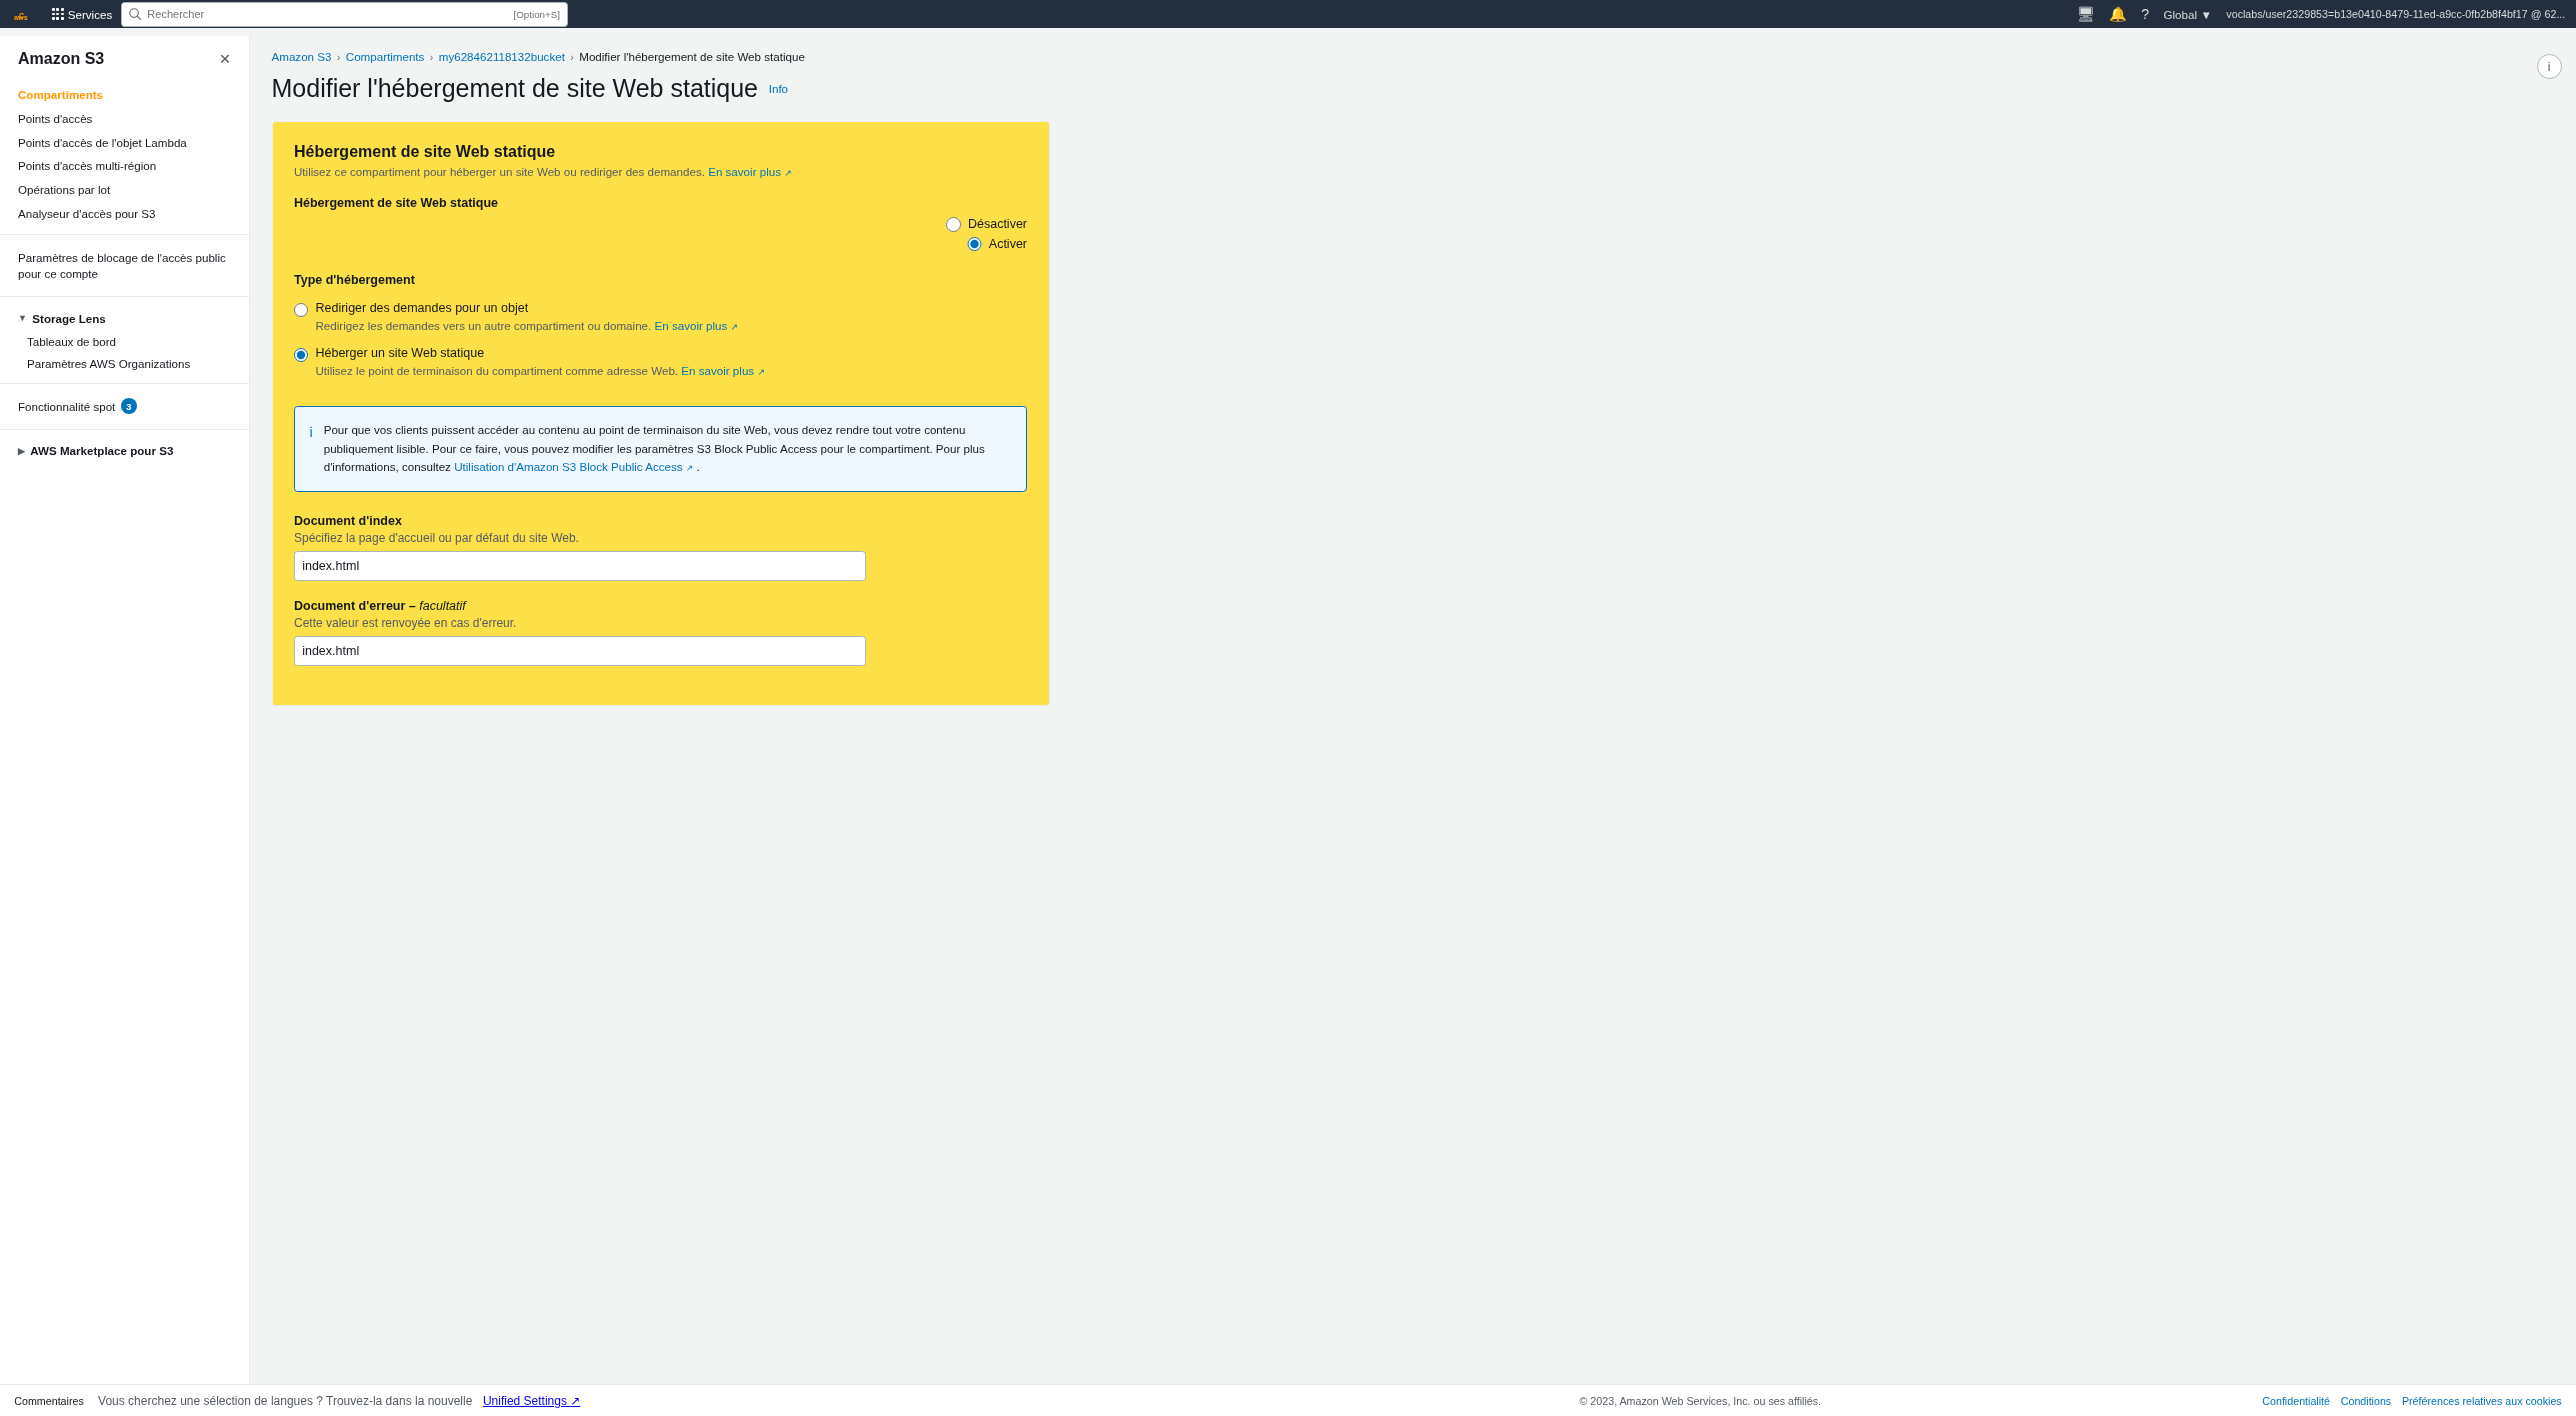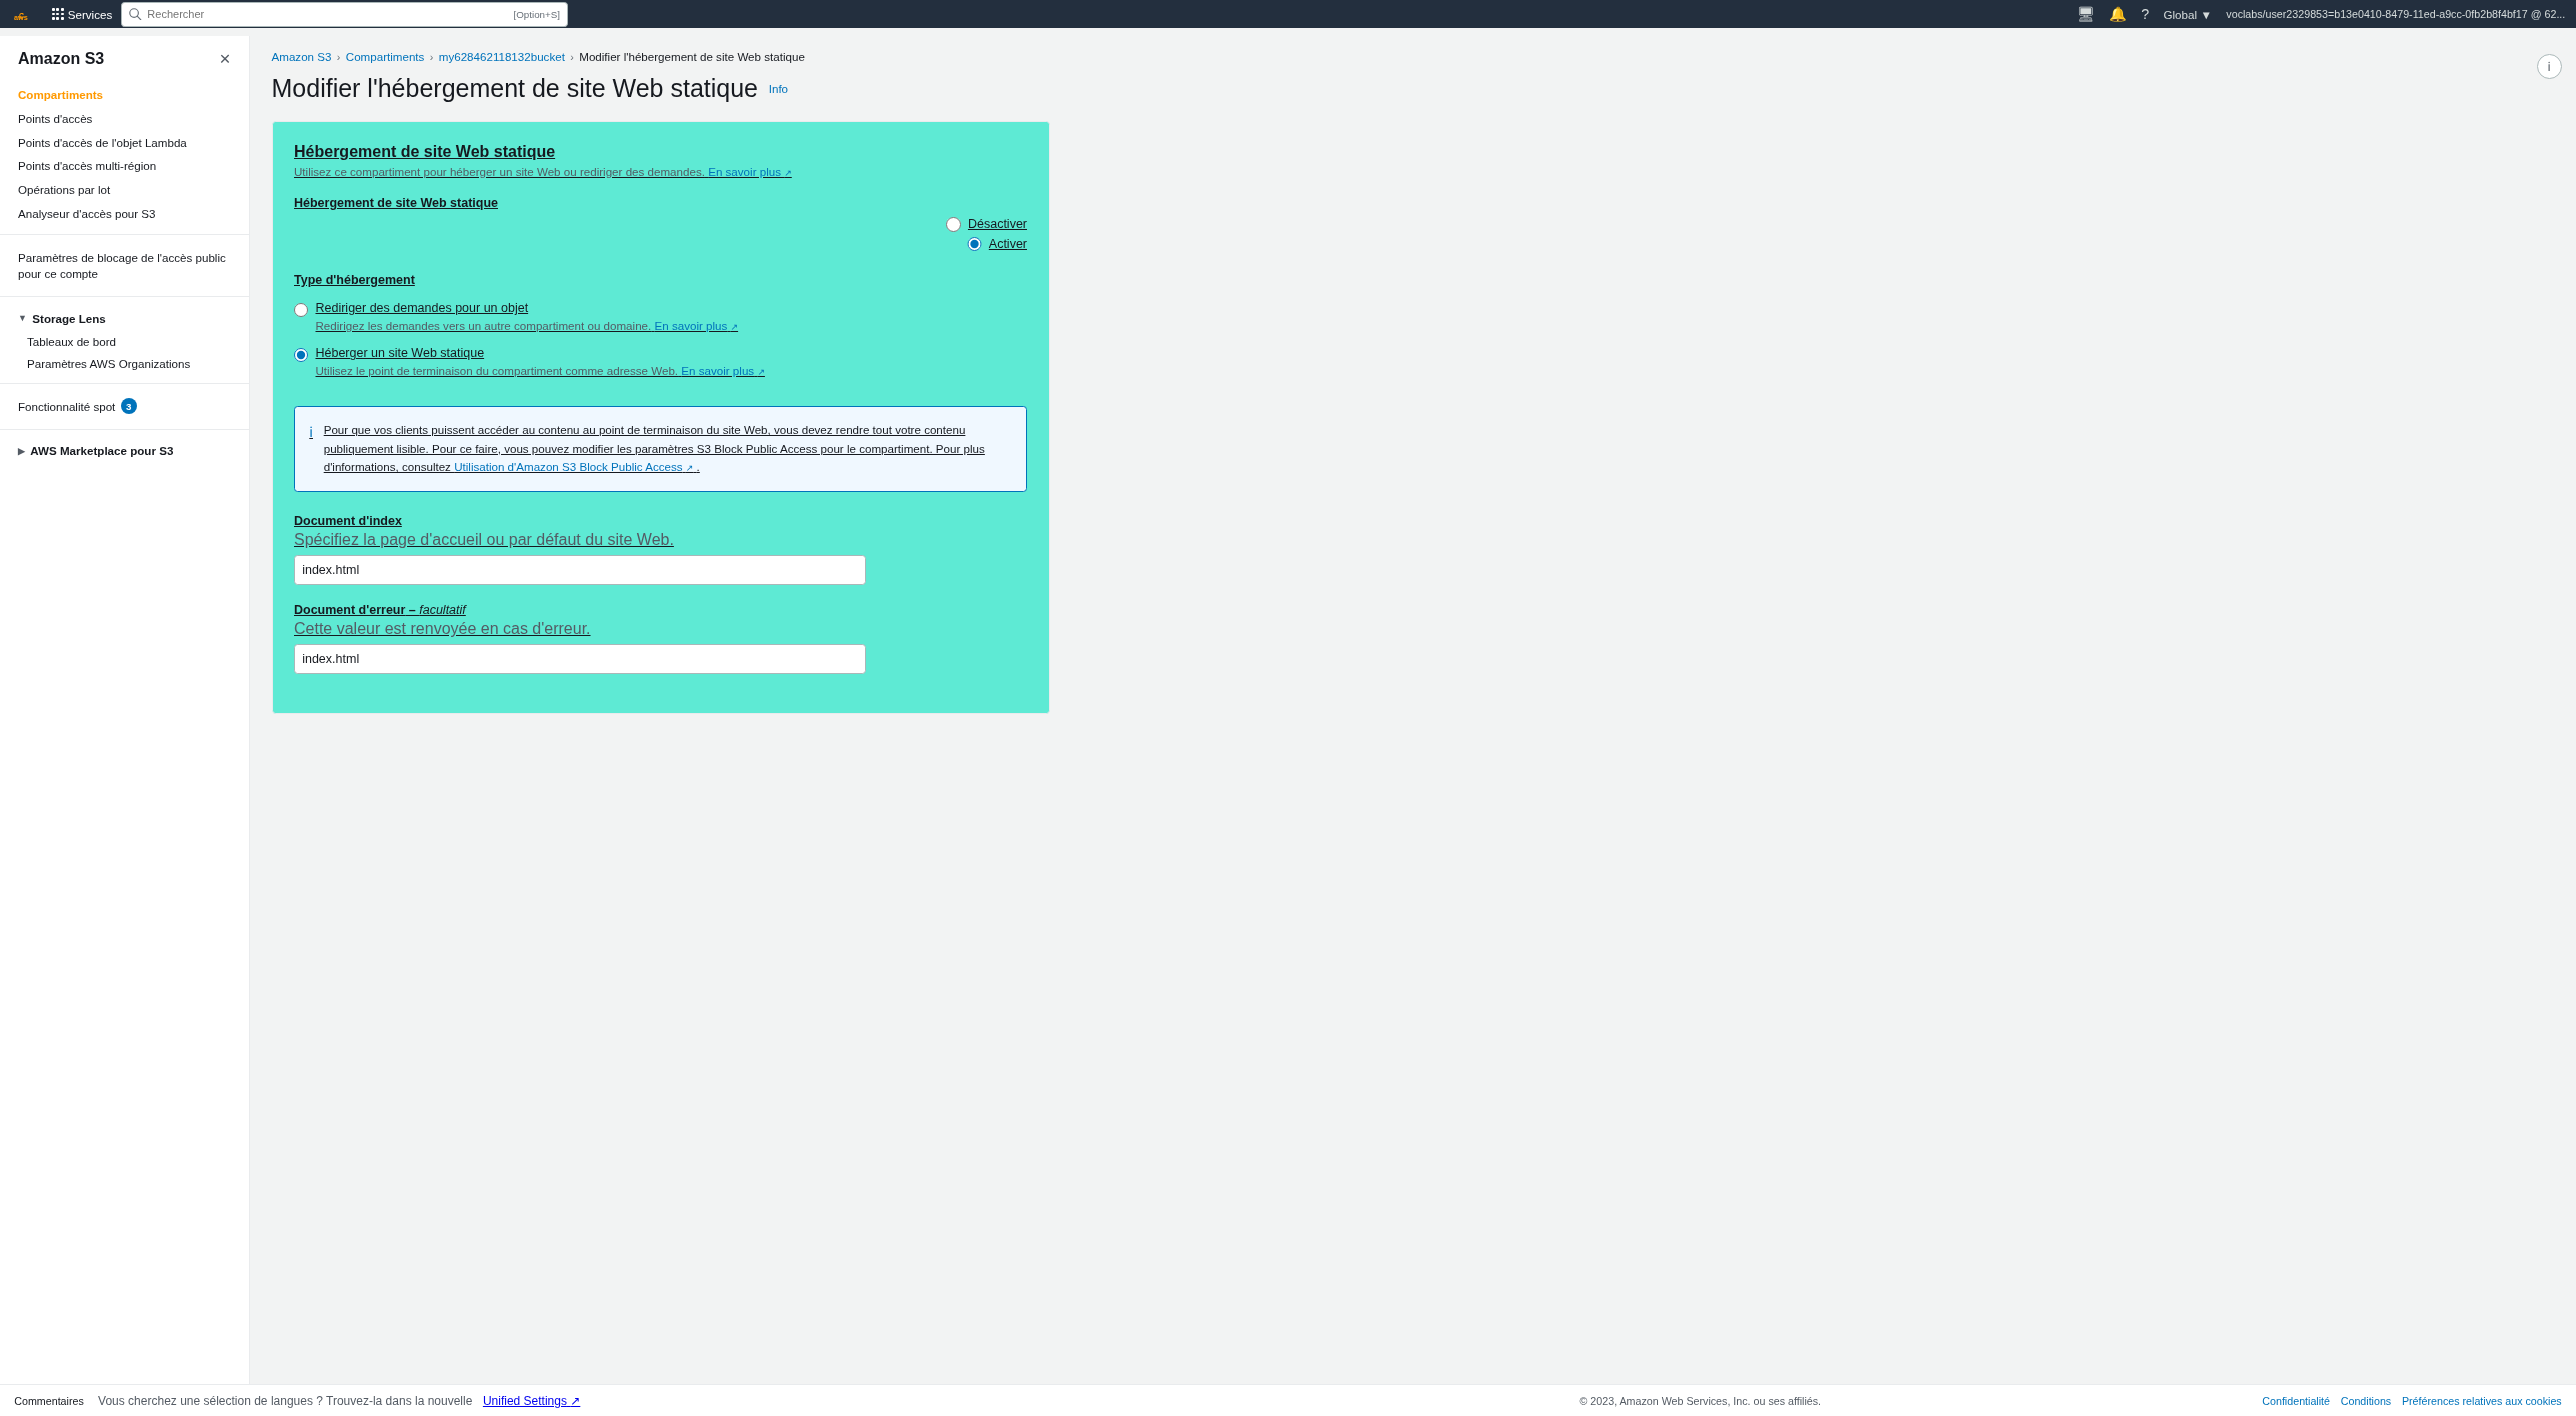--- a/index.html
+++ b/index.html
@@ -145,26 +145,25 @@
     .page-title {
       font-size: 25px; font-weight: 300; color: #16191f;
     }
     .info-link {
       color: #0073bb; font-size: 11.6px; cursor: pointer;
       text-decoration: none;
     }
 
     
     .card {
-      background: #5eead4;
+      background: #fde047;
       border: 0.9px solid #e9ebed;
       border-radius: 3.6px;
       padding: 21.5px;
       max-width: 778px;
-      text-decoration: underline;
     }
     .card-title {
       font-size: 16px; font-weight: 700; margin-bottom: 3.6px; color: #16191f;
     }
     .card-desc {
       font-size: 11.6px; color: #545b64; margin-bottom: 18px;
     }
     .card-desc a {
       color: #0073bb; text-decoration: none;
     }
@@ -224,21 +223,21 @@
     }
     .info-box-text a { color: #0073bb; text-decoration: none; }
 
     
     .form-field { margin-bottom: 18px; }
     .form-field-label {
       font-size: 12.5px; font-weight: 700; color: #16191f; margin-bottom: 3.6px;
     }
     .form-field-label em { font-weight: 400; font-style: italic; }
     .form-field-desc {
-      font-size: 16px; color: #545b64; margin-bottom: 5.4px;
+      font-size: 12px; color: #545b64; margin-bottom: 5.4px;
     }
     .form-field input[type="text"] {
       width: 100%; max-width: 572px;
       height: 30px; padding: 0 7.2px;
       border: 0.9px solid #aab7b8; border-radius: 3.6px;
       font-size: 12.5px; color: #16191f;
       outline: none;
     }
 
     

